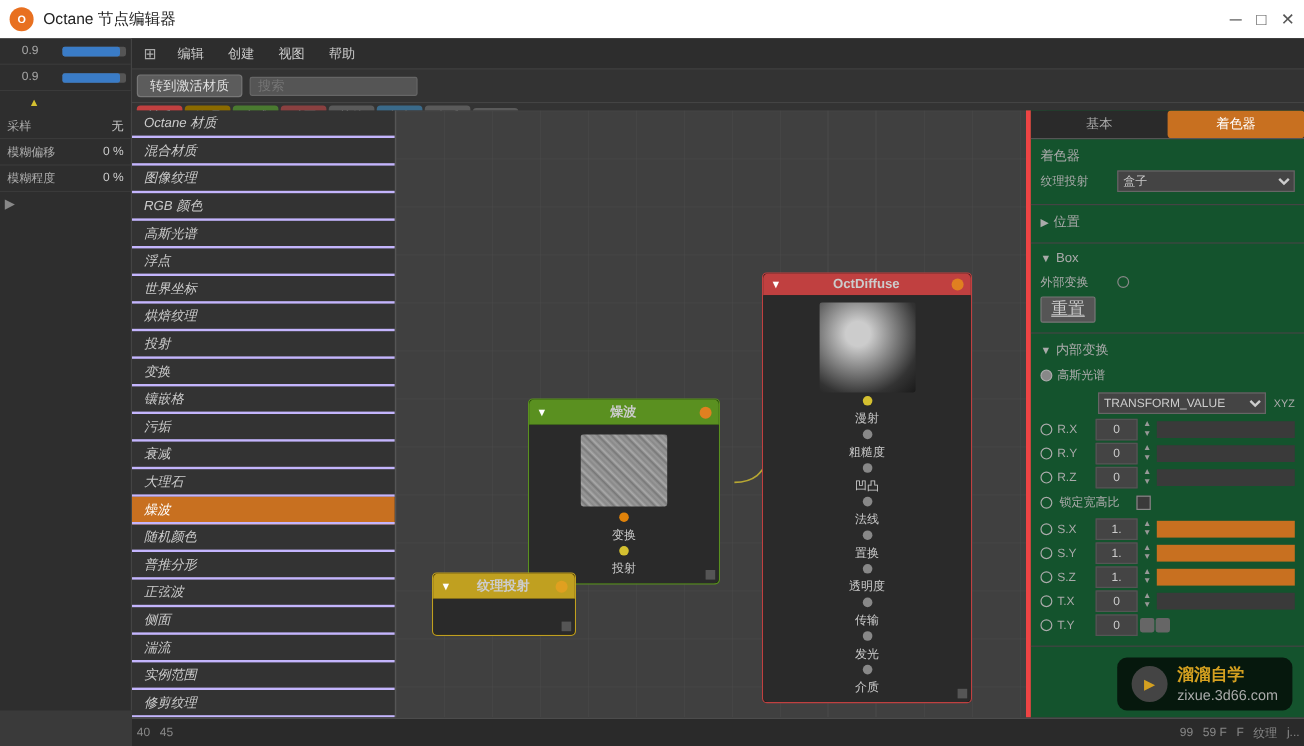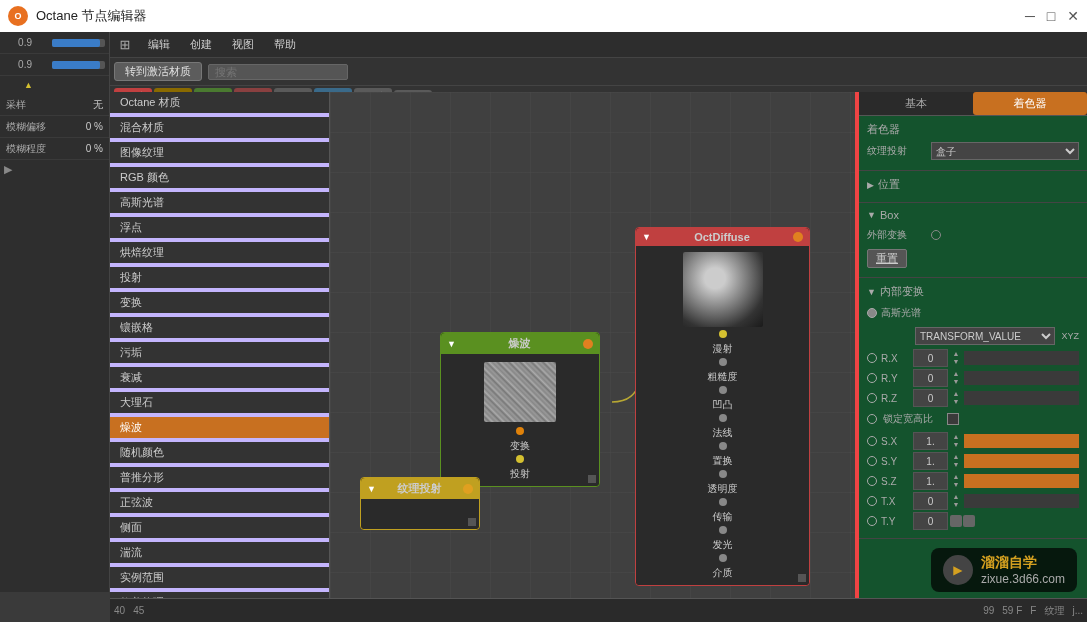--- a/index.html
+++ b/index.html
@@ -44,21 +44,21 @@
     .tab-other { background: #5a5a5a; }
     .tab-emit { background: #3a6a8a; }
     .tab-medium { background: #5a5a5a; }
     .tab-c4d { background: #5a5a5a; }
 
     
     #node-area { position: absolute; left: 220px; top: 60px; right: 215px; bottom: 24px; background: #404040; overflow: hidden; }
     #left-panel { position: absolute; left: 0; top: 60px; width: 220px; bottom: 24px; background: #333; overflow-y: auto; border-right: 1px solid #555; }
 
     
-    .mat-item { padding: 3px 10px; font-size: 11px; color: #ccc; cursor: pointer; border-bottom: 4px solid #c4b5fd; }
+    .mat-item { padding: 3px 10px; font-size: 11px; color: #ccc; cursor: pointer; border-bottom: 2px solid #c4b5fd; font-style: italic; }
     .mat-item.selected, .mat-item.highlight { background: #c87020; color: #fff; }
 
     
     .node { position: absolute; border-radius: 4px; font-size: 10px; cursor: move; }
     .node-header { display: flex; align-items: center; justify-content: space-between; padding: 3px 6px; border-radius: 4px 4px 0 0; font-size: 11px; font-weight: bold; }
     .node-body { background: #2a2a2a; border-radius: 0 0 4px 4px; padding: 4px; }
     .node-port { display: flex; align-items: center; gap: 4px; padding: 1px 0; flex-direction: column; }
     .port-dot { width: 8px; height: 8px; border-radius: 50%; background: #aaa; flex-shrink: 0; }
     .port-dot.orange { background: #e0820a; }
     .port-dot.yellow { background: #d4c030; }
@@ -201,20 +201,21 @@
     <button class="tab-btn tab-c4d">C4D</button>
   </div>
 
   <div id="left-panel">
     <div class="mat-item">Octane 材质</div>
     <div class="mat-item">混合材质</div>
     <div class="mat-item">图像纹理</div>
     <div class="mat-item">RGB 颜色</div>
     <div class="mat-item">高斯光谱</div>
     <div class="mat-item">浮点</div>
+    <div class="mat-item">世界坐标</div>
     <div class="mat-item">烘焙纹理</div>
     <div class="mat-item">投射</div>
     <div class="mat-item">变换</div>
     <div class="mat-item">镶嵌格</div>
     <div class="mat-item">污垢</div>
     <div class="mat-item">衰减</div>
     <div class="mat-item">大理石</div>
     <div class="mat-item selected">燥波</div>
     <div class="mat-item">随机颜色</div>
     <div class="mat-item">普推分形</div>
@@ -350,21 +351,21 @@
         <span class="arrow">▼</span>
         <span>Box</span>
       </div>
       <div class="prop-line">
         <label>外部变换</label>
         <div style="display:flex;gap:4px;align-items:center;">
           <div style="width:10px;height:10px;border-radius:50%;border:1px solid #888;"></div>
         </div>
       </div>
       <div class="prop-line">
-        <button style="background:#555;border:1px solid #777;color:#ccc;font-size:11px;padding:1px 8px;cursor:pointer;border-radius:2px;text-decoration:underline;">重置</button>
+        <button style="background:#555;border:1px solid #777;color:#ccc;font-size:14px;padding:1px 8px;cursor:pointer;border-radius:2px;text-decoration:underline;">重置</button>
       </div>
     </div>
 
     <div class="right-section">
       <div class="right-section-title">
         <span class="arrow">▼</span>
         <span>内部变换</span>
       </div>
 
       <div class="prop-line">

